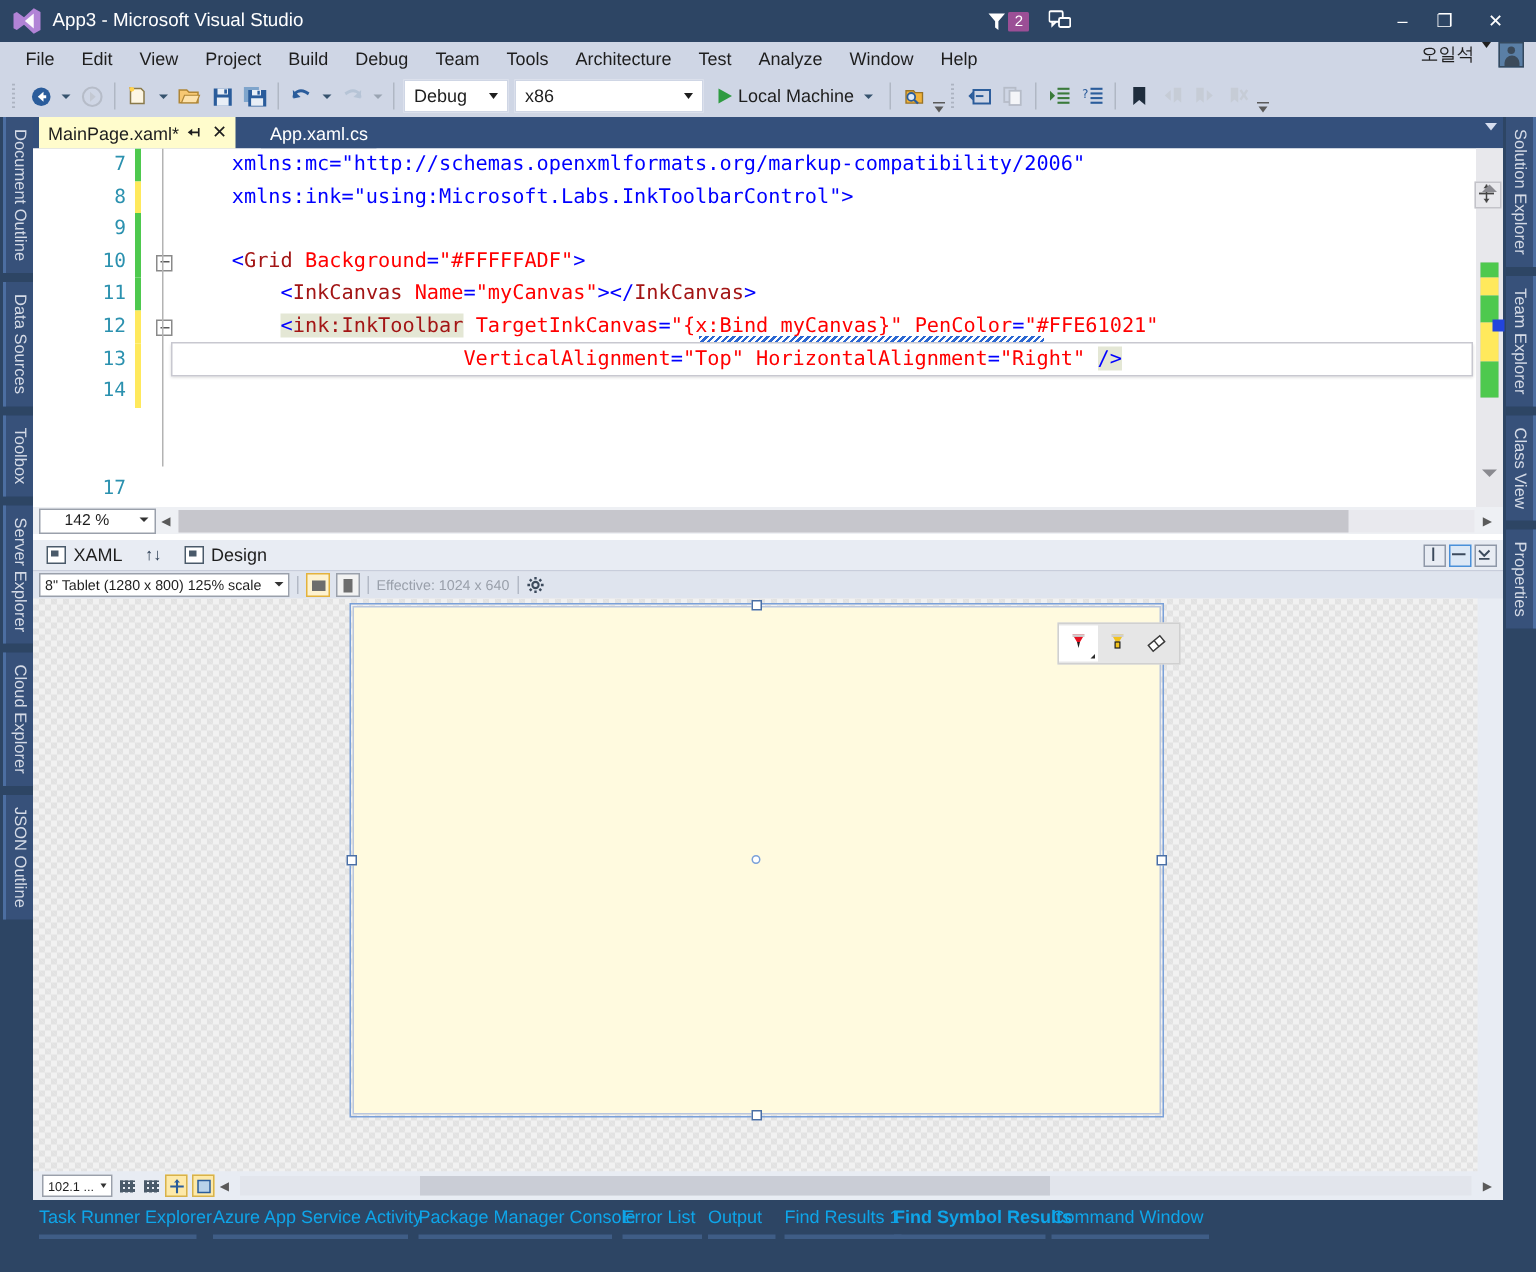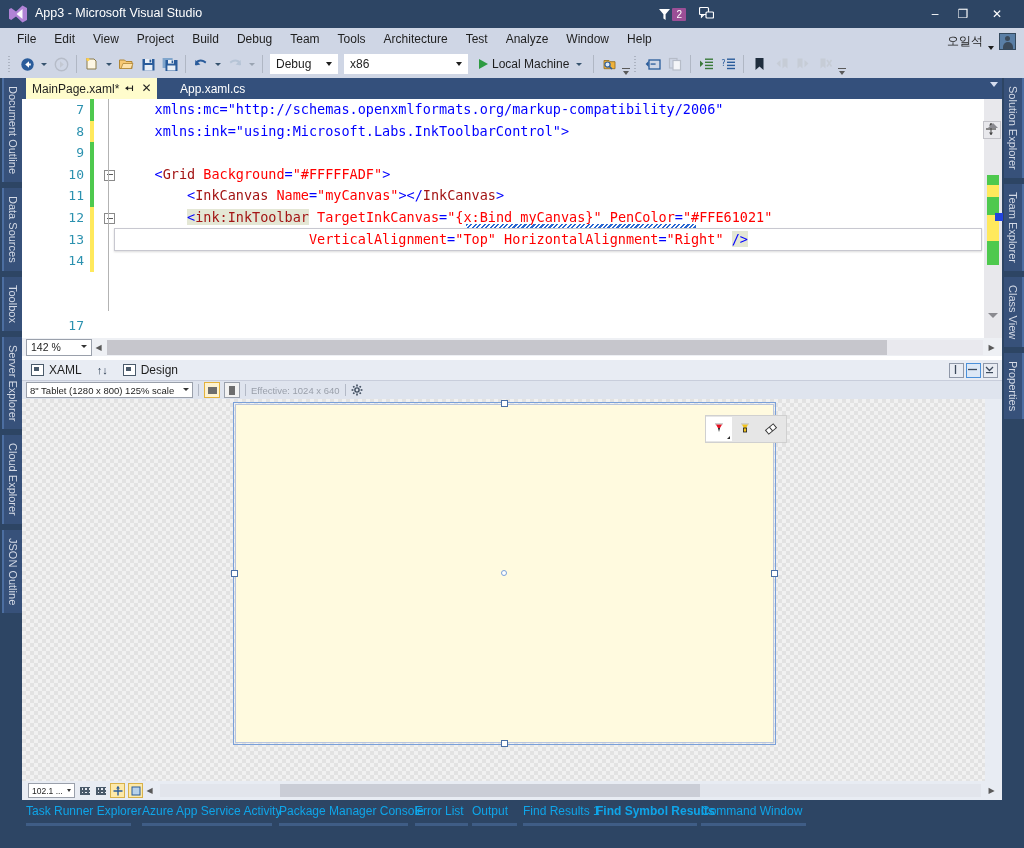--- a/index.html
+++ b/index.html
@@ -25,21 +25,21 @@
   .ql-input{border:0;outline:0;flex:1;font-size:12px;color:#6d6d6d;padding-left:6px;background:transparent;
     font-family:"Liberation Sans",sans-serif;}
   .ql-mag{width:14px;height:14px;margin-right:5px;opacity:.75;}
   .wbtn{position:absolute;top:4px;width:26px;height:20px;color:#fff;text-align:center;line-height:20px;font-size:12px;cursor:default;}
   .wbtn-min{right:76px;}.wbtn-max{right:48px;}.wbtn-close{right:14px;}
 
   
   .menubar{position:absolute;left:0;top:28px;width:1024px;height:22px;background:#cfd6e5;}
   .menus{position:absolute;left:8px;top:0;height:22px;display:flex;align-items:center;}
   .menu-item{padding:0 9px;font-size:12px;color:#1e1e1e;height:22px;line-height:22px;white-space:nowrap;}
-  .user-area{position:absolute;right:8px;top:0;height:22px;display:flex;align-items:flex-end;gap:5px;}
+  .user-area{position:absolute;right:8px;top:0;height:22px;display:flex;align-items:flex-start;gap:5px;}
   .user-name{font-size:12px;color:#1e1e1e;}
   .caret-dn{width:0;height:0;border-left:3.5px solid transparent;border-right:3.5px solid transparent;border-top:4px solid #1e1e1e;}
   .avatar{width:15px;height:15px;background:#5a7fa6;border:1px solid #34495e;position:relative;overflow:hidden;}
   .avatar:before{content:"";position:absolute;left:5px;top:2px;width:5px;height:5px;border-radius:50%;background:#3b4a5a;}
   .avatar:after{content:"";position:absolute;left:2.5px;top:8px;width:10px;height:7px;border-radius:5px 5px 0 0;background:#3b4a5a;}
 
   
   .toolbar{position:absolute;left:0;top:50px;width:1024px;height:28px;background:#cfd6e5;}
   .grip{display:inline-block;width:6px;height:18px;margin:0 3px;
     background-image:repeating-linear-gradient(0deg,#a6adbb 0,#a6adbb 1px,transparent 1px,transparent 3px);
@@ -102,21 +102,21 @@
 
   .scrollmargin{position:absolute;right:0;top:21px;width:18px;height:239px;background:#e8e8ec;}
   .sm-track{position:absolute;left:3px;width:12px;background:#c9c9cf;}
   .sm-seg{position:absolute;left:0;width:12px;}
   .sm-thumb{position:absolute;left:0;width:12px;background:#2244dd;height:4px;}
   .sm-caret{position:absolute;right:4px;width:0;height:0;border-left:5px solid transparent;border-right:5px solid transparent;}
   .splitctl{position:absolute;right:1px;top:22px;width:16px;height:16px;background:#e8e8ec;border:1px solid #c3c3c9;}
 
   .hscroll-row{position:absolute;left:0;top:260px;width:980px;height:18px;background:#eef0f4;display:flex;align-items:center;}
   .zoomsel{width:60px;height:15px;border:1px solid #9aa0ab;background:#fff;font-size:10.5px;
-    display:flex;align-items:center;padding-left:4px;position:relative;margin-left:4px;color:#1e1e1e;}
+    display:flex;align-items:center;padding-left:16px;position:relative;margin-left:4px;color:#1e1e1e;}
   .zoomsel .cb-arrow{position:absolute;right:4px;top:5.5px;width:0;height:0;
     border-left:3px solid transparent;border-right:3px solid transparent;border-top:3.5px solid #333;}
   .hsbar{flex:1;height:15px;background:#e9e9ee;margin:0 2px;position:relative;}
   .hsthumb{position:absolute;left:18px;top:0;height:15px;background:#c6c6cc;}
   .hs-arrow{width:13px;height:15px;display:flex;align-items:center;justify-content:center;color:#5a5a5a;font-size:8px;}
 
   
   .designer{position:absolute;left:22px;top:360px;width:980px;height:440px;background:#e8ecf3;}
   .dsn-tabs{position:absolute;left:0;top:0;width:980px;height:20px;background:#e8ecf3;
     border-bottom:1px solid #c8cddb;display:flex;align-items:center;}

